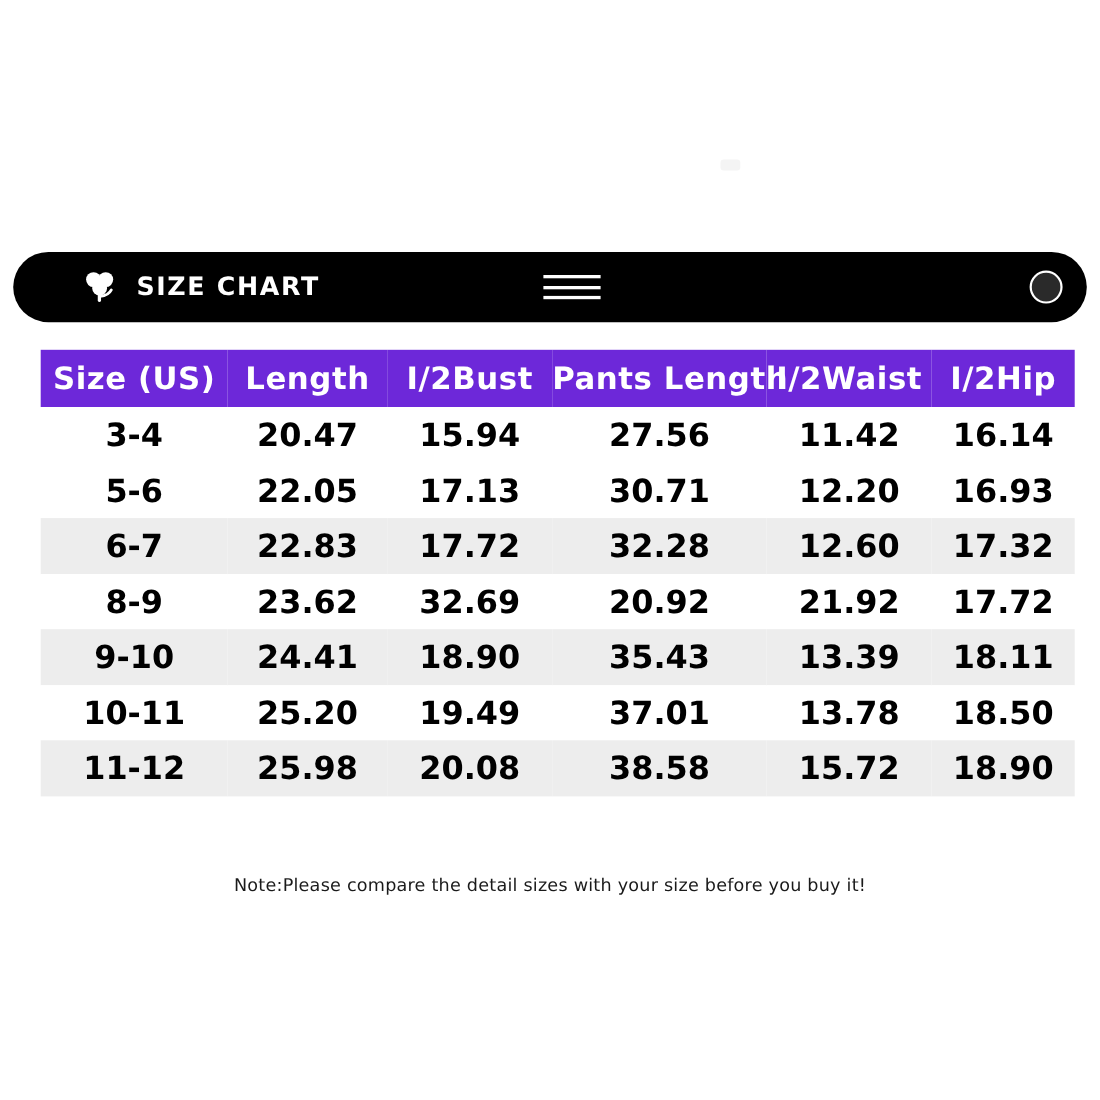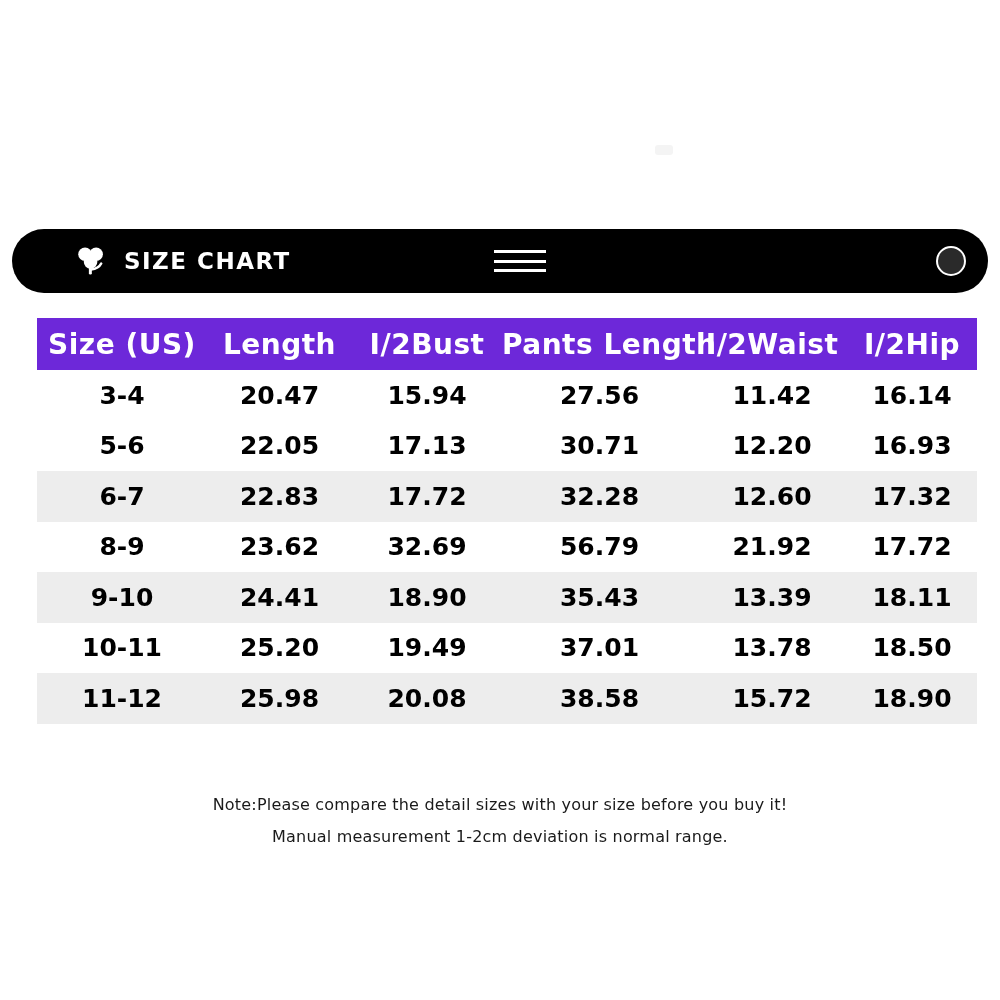--- a/index.html
+++ b/index.html
@@ -110,21 +110,21 @@
   }
   table.size-table thead th {
     background: #6d28d9;
     color: #ffffff;
     height: 52px;
     font-size: 28px;
     letter-spacing: 0.5px;
   }
   table.size-table tbody td {
     height: 50.5px;
-    font-size: 25px;
+    font-size: 29px;
     color: #000000;
   }
   tr.row-odd td  { background: #ffffff; }
   tr.row-even td { background: #ededed; }
 
   
   col.c0 { width: 170px; }
   col.c1 { width: 145px; }
   col.c2 { width: 150px; }
   col.c3 { width: 195px; }
@@ -224,21 +224,21 @@
           <td>22.83</td>
           <td>17.72</td>
           <td>32.28</td>
           <td>12.60</td>
           <td>17.32</td>
         </tr>
         <tr class="row-odd">
           <td>8-9</td>
           <td>23.62</td>
           <td>32.69</td>
-          <td>56.79</td>
+          <td>20.92</td>
           <td>21.92</td>
           <td>17.72</td>
         </tr>
         <tr class="row-even">
           <td>9-10</td>
           <td>24.41</td>
           <td>18.90</td>
           <td>35.43</td>
           <td>13.39</td>
           <td>18.11</td>
@@ -258,16 +258,15 @@
           <td>38.58</td>
           <td>15.72</td>
           <td>18.90</td>
         </tr>
       </tbody>
     </table>
   </div>
 
   <div class="notes">
     <div class="note-line">Note:Please compare the detail sizes with your size before you buy it!</div>
-    <div class="note-line">Manual measurement 1-2cm deviation is normal range.</div>
   </div>
 
 </div>
 
 </body></html>

